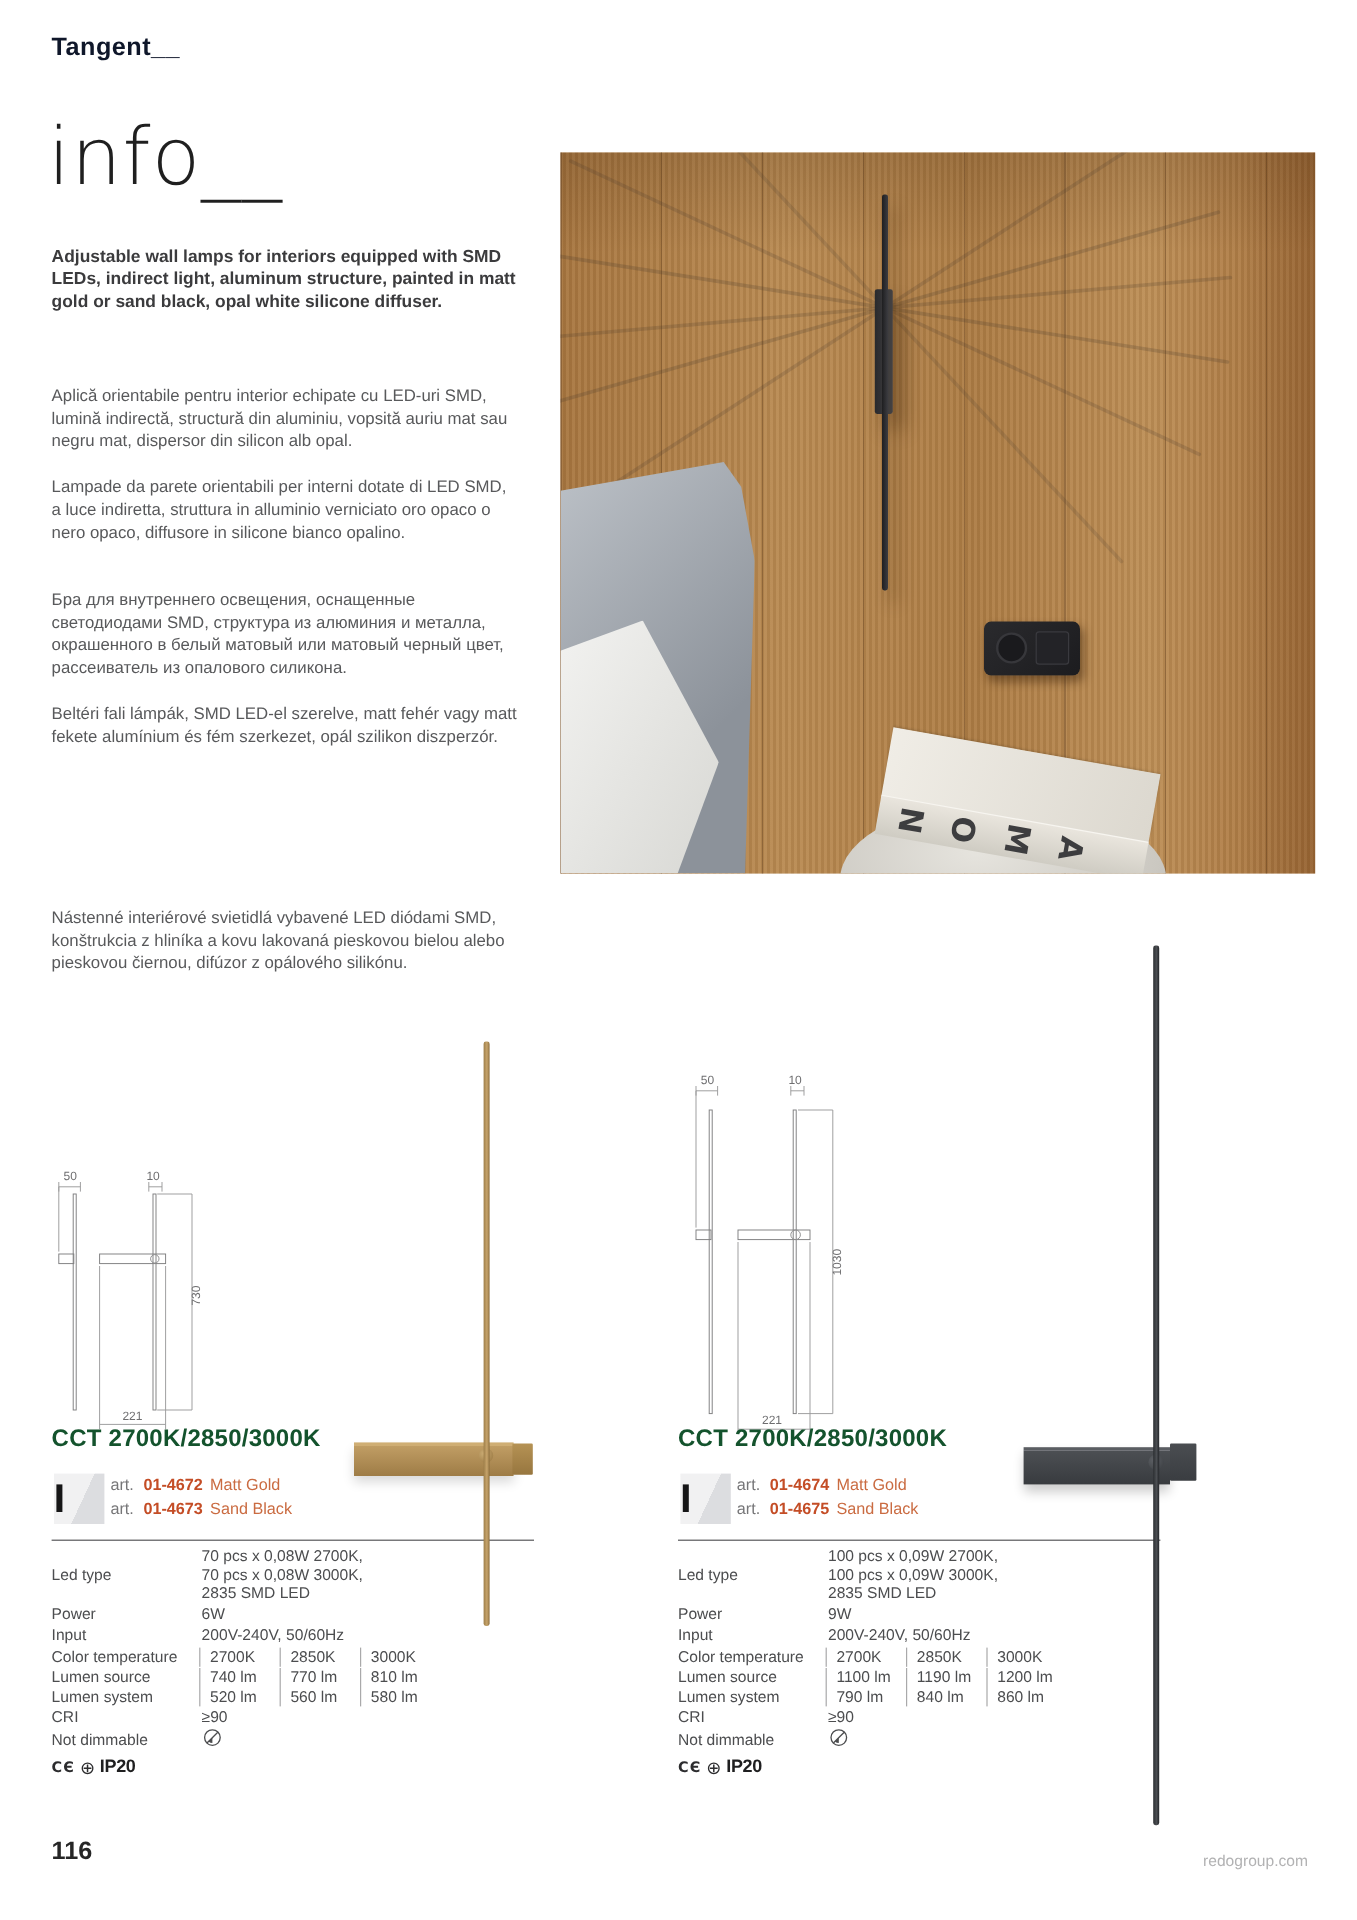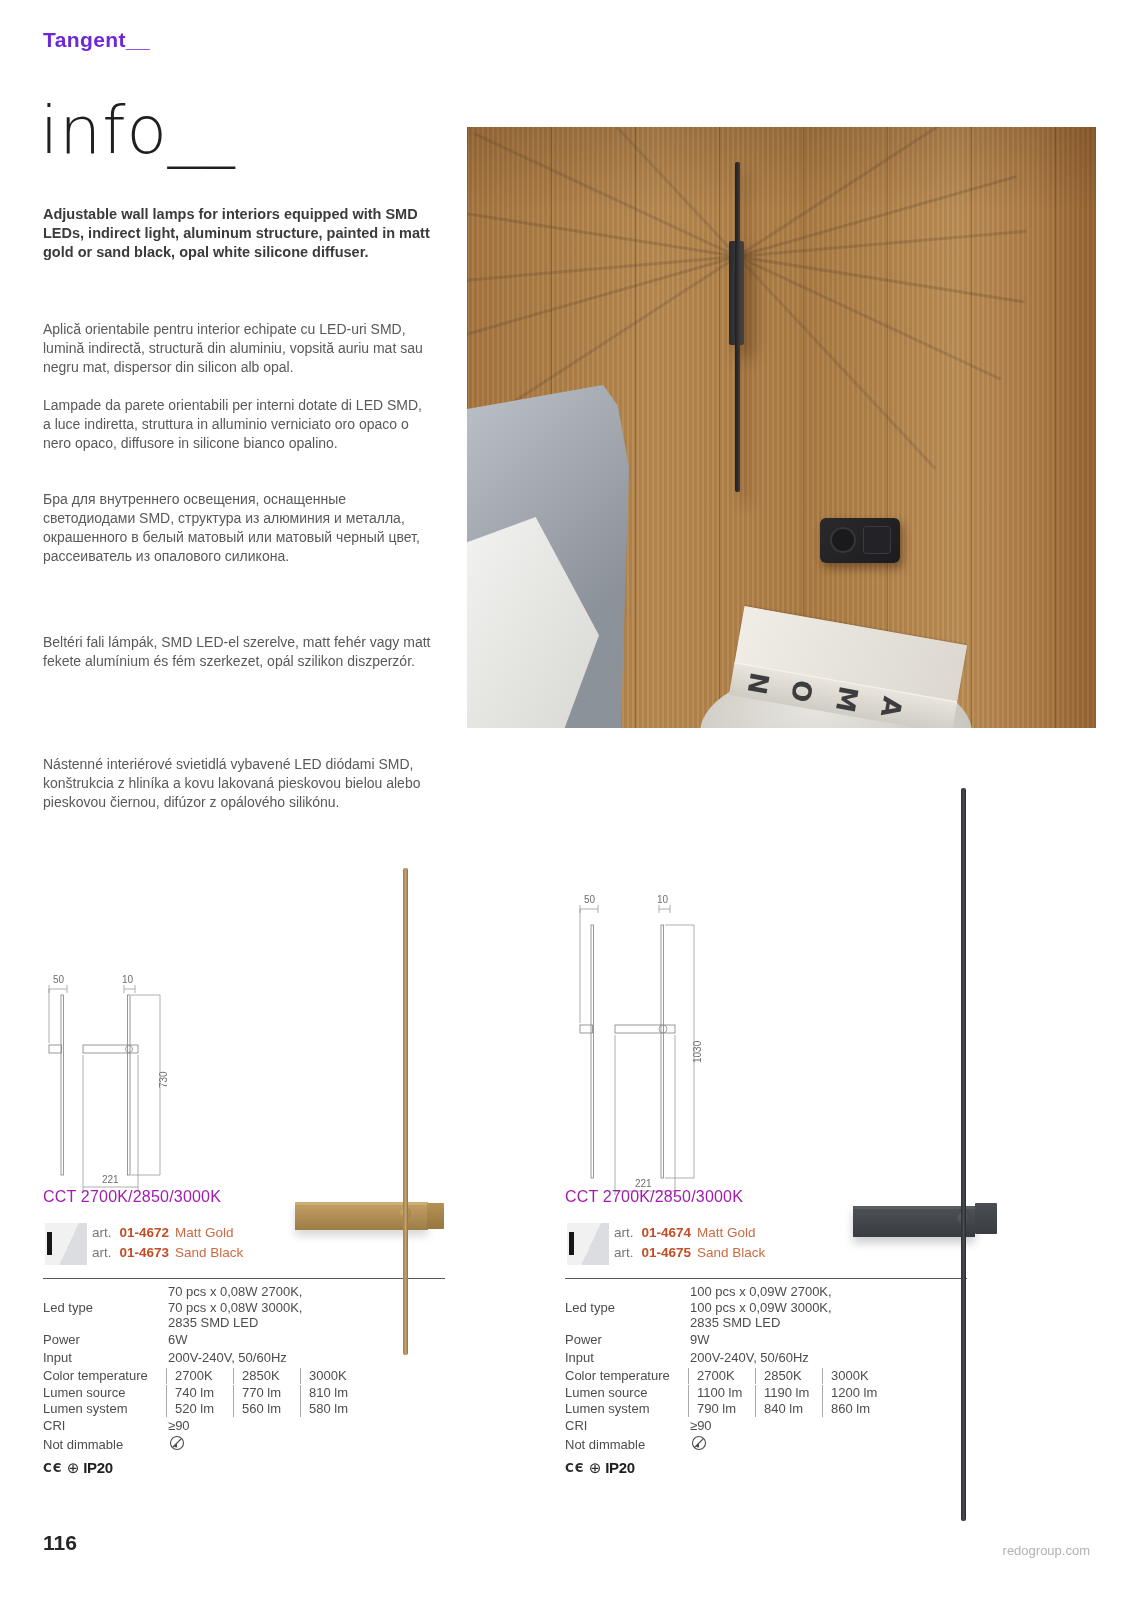--- a/index.html
+++ b/index.html
@@ -1,30 +1,30 @@
 <!DOCTYPE html>
 <html><head>
 <meta charset="utf-8">
 <style>
   html,body{margin:0;padding:0;background:#ffffff;}
   .page{position:relative;width:1131px;height:1600px;background:#fff;overflow:hidden;
         font-family:"Liberation Sans",sans-serif;color:#3a3a3c;}
 
   
   .brand{position:absolute;left:43px;top:28px;font-size:21px;font-weight:700;
-         letter-spacing:.4px;color:#6d28d9;}
+         letter-spacing:.4px;color:#0f172a;}
   .info-title{position:absolute;left:40px;top:92px;font-size:66px;font-weight:300;
               color:#1f1f1f;letter-spacing:1px;font-family:"DejaVu Sans",sans-serif;}
 
   
   .para{position:absolute;left:43px;width:388px;font-size:14px;line-height:19px;
         color:#58595b;margin:0;}
   .para.en{font-weight:700;color:#3b3b3d;font-size:14.5px;}
   .p-en{top:205px;} .p-ro{top:320px;} .p-it{top:396px;} .p-ru{top:490px;}
-  .p-hu{top:585px;margin-top:48px;} .p-bg{top:660px;} .p-sk{top:755px;}
+  .p-hu{top:585px;} .p-bg{top:660px;} .p-sk{top:755px;}
 
   
   .photo{position:absolute;left:467px;top:127px;width:629px;height:601px;overflow:hidden;
          background:
            repeating-linear-gradient(90deg, rgba(70,40,15,.30) 0 1px, rgba(0,0,0,0) 1px 84px),
            repeating-linear-gradient(90deg, rgba(255,255,255,.05) 0 2px, rgba(0,0,0,.05) 2px 5px),
            linear-gradient(90deg,#a8763f,#b98a51 30%,#ad7c44 55%,#bd8e55 78%,#a46f3a);}
   .photo-shade{position:absolute;inset:0;
          background:linear-gradient(180deg,rgba(50,25,5,.16),rgba(0,0,0,0) 14%),
                     linear-gradient(270deg,rgba(90,50,15,.18),rgba(0,0,0,0) 10%);}
@@ -86,21 +86,21 @@
        background:linear-gradient(180deg,#4c4f53,#383b3f);border-top:3px solid #5a5d62;
        box-shadow:0 6px 9px rgba(0,0,0,.2);}
   .cap-black{position:absolute;left:975px;top:1203px;width:22px;height:31px;z-index:2;
        background:linear-gradient(180deg,#4a4d51,#3a3d41);border-radius:1px;}
   .joint-black{position:absolute;left:957px;top:1212px;width:13px;height:13px;border-radius:50%;
        background:radial-gradient(circle at 35% 35%,#5d6065,#393c40);z-index:2;}
 
   
   .product{position:absolute;top:1188px;width:402px;}
   .prod-left{left:43px;} .prod-right{left:565px;}
-  .p-title{font-size:16px;font-weight:400;color:#a21caf;letter-spacing:.2px;}
+  .p-title{font-size:20px;font-weight:700;color:#14532d;letter-spacing:.2px;}
   .art-row{position:relative;margin-top:17px;height:46px;}
   .art-box{position:absolute;left:2px;top:0;width:42px;height:42px;
        background:linear-gradient(115deg,#f1f1f2 55%,#dcdde0 55%);}
   .art-bar{position:absolute;left:2px;top:9px;width:5px;height:23px;background:#161617;}
   .art-lines{margin-left:49px;}
   .art-line{font-size:13.5px;line-height:20px;color:#767678;}
   .art-code{font-weight:700;color:#c44d26;margin:0 6px 0 8px;}
   .art-finish{color:#ca6b41;}
   .rule{border:none;border-top:1px solid #58585a;margin:9px 0 0 0;width:402px;}
   .spec{margin-top:5px;font-size:13px;color:#4c4d4f;}

